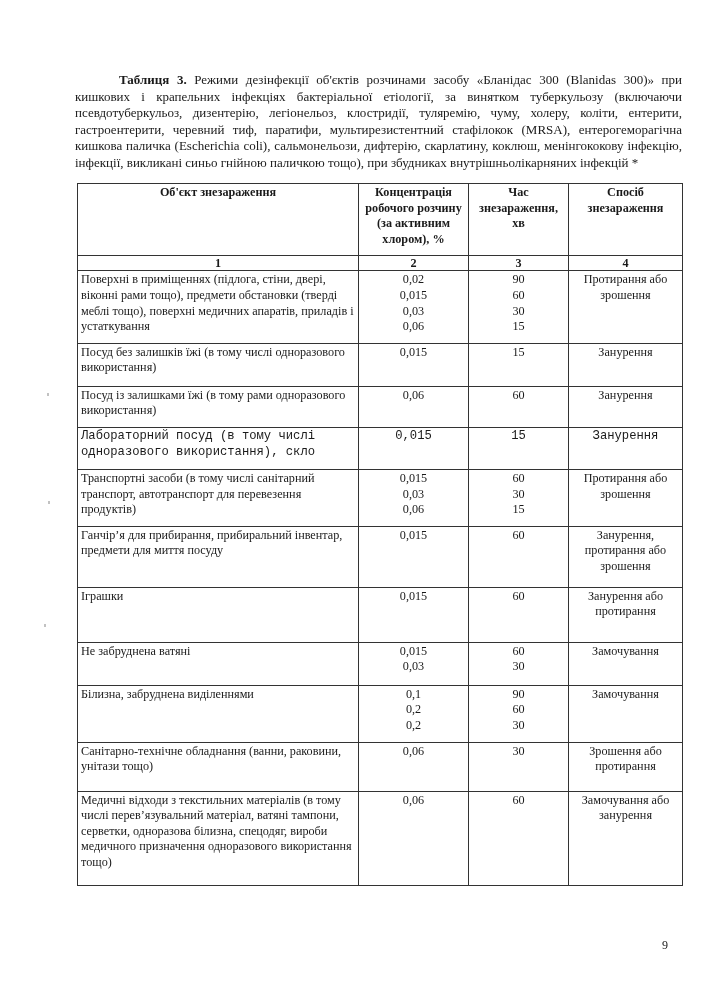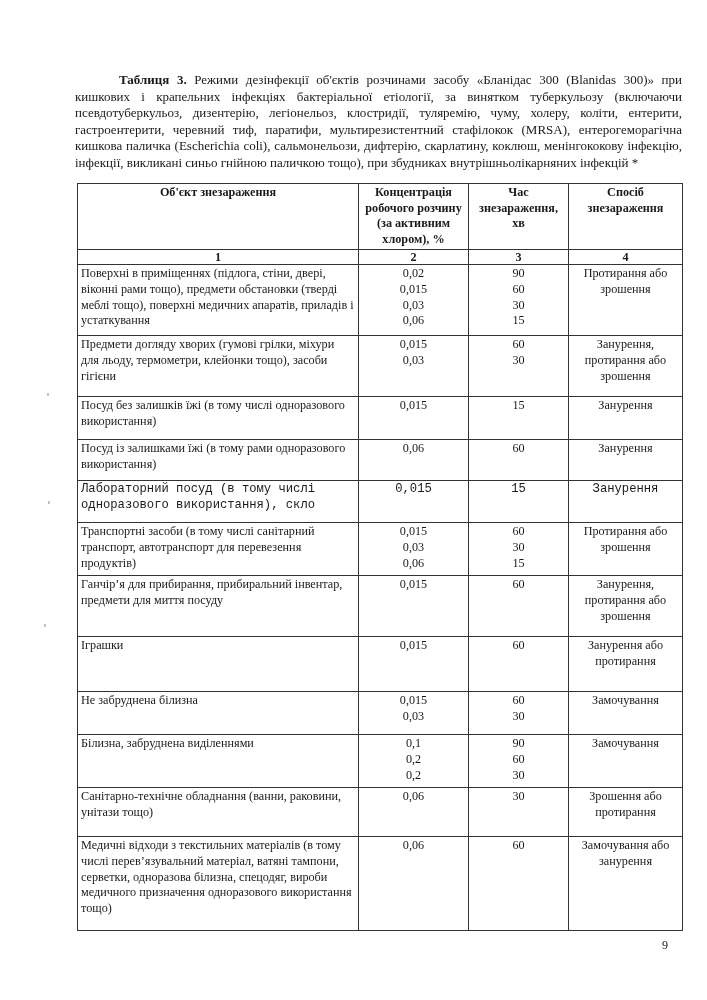--- a/index.html
+++ b/index.html
@@ -13,21 +13,21 @@
       font-size: 13px; line-height: 16.6px; text-align: justify; margin-top: 6px;
     }
     .caption .indent { display: inline-block; width: 44px; }
     .caption b { font-weight: bold; }
     table.main {
       position: absolute; left: 77px; top: 183px;
       width: 605px; border-collapse: collapse; table-layout: fixed;
       font-size: 12.2px; line-height: 15.6px;
     }
     table.main td, table.main th {
-      border: 1.2px solid #333; padding: 1px 3px 2px 3px; vertical-align: top;
+      border: 1.2px solid #333; padding: 1px 3px 8px 3px; vertical-align: top;
     }
     col.c1 { width: 281px; }
     col.c2 { width: 110px; }
     col.c3 { width: 100px; }
     col.c4 { width: 114px; }
     th { font-weight: bold; text-align: center; }
     th.h1 { height: 62px; }
     tr.num td { text-align: center; font-weight: bold; padding: 0 3px; height: 14px; line-height: 14px; }
     td.obj { text-align: left; padding-left: 2px; }
     td.center { text-align: center; }
@@ -73,32 +73,20 @@
           <span class="line">0,06</span>
         </td>
         <td class="center">
           <span class="line">90</span>
           <span class="line">60</span>
           <span class="line">30</span>
           <span class="line">15</span>
         </td>
         <td class="center">Протирання або зрошення</td>
       </tr>
-      <tr style="height: 61px;">
-        <td class="obj">Предмети догляду хворих (гумові грілки, міхури для льоду, термометри, клейонки тощо), засоби гігієни</td>
-        <td class="center">
-          <span class="line">0,015</span>
-          <span class="line">0,03</span>
-        </td>
-        <td class="center">
-          <span class="line">60</span>
-          <span class="line">30</span>
-        </td>
-        <td class="center">Занурення, протирання або зрошення</td>
-      </tr>
       <tr style="height: 43px; margin-left: 31px;">
         <td class="obj">Посуд без залишків їжі (в тому числі одноразового використання)</td>
         <td class="center">
           <span class="line">0,015</span>
         </td>
         <td class="center">
           <span class="line">15</span>
         </td>
         <td class="center">Занурення</td>
       </tr>
@@ -150,21 +138,21 @@
         <td class="obj">Іграшки</td>
         <td class="center">
           <span class="line">0,015</span>
         </td>
         <td class="center">
           <span class="line">60</span>
         </td>
         <td class="center">Занурення або протирання</td>
       </tr>
       <tr style="height: 43px;">
-        <td class="obj">Не забруднена білизна</td>
+        <td class="obj">Не забруднена ватяні</td>
         <td class="center">
           <span class="line">0,015</span>
           <span class="line">0,03</span>
         </td>
         <td class="center">
           <span class="line">60</span>
           <span class="line">30</span>
         </td>
         <td class="center">Замочування</td>
       </tr>

